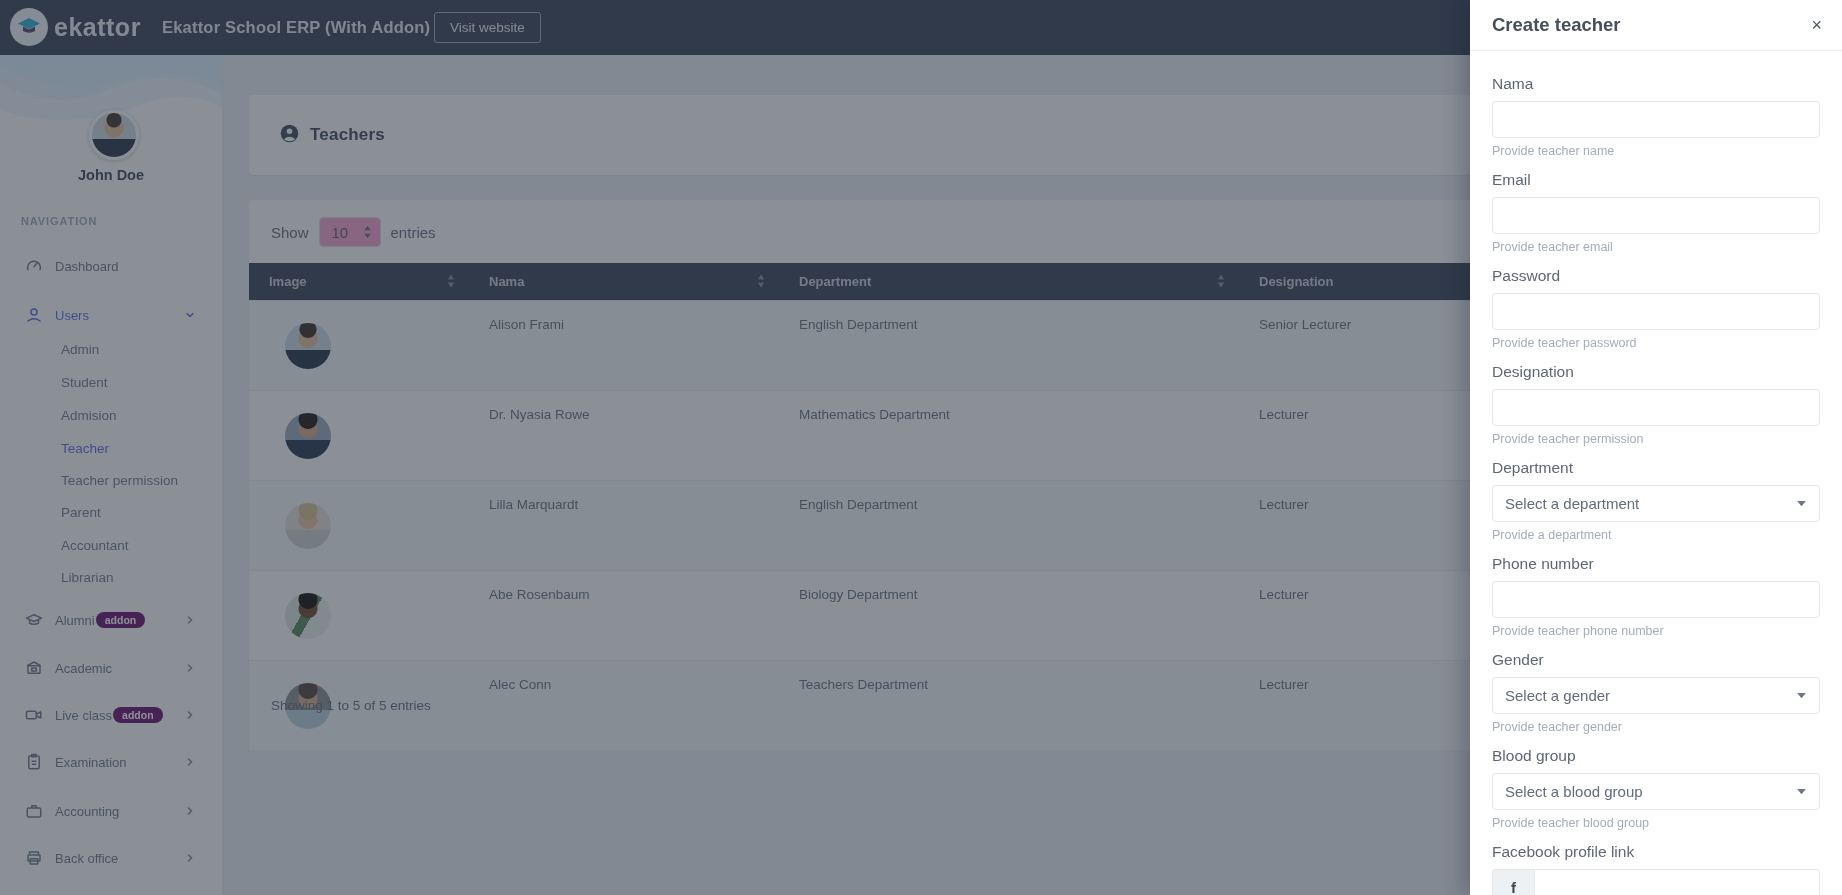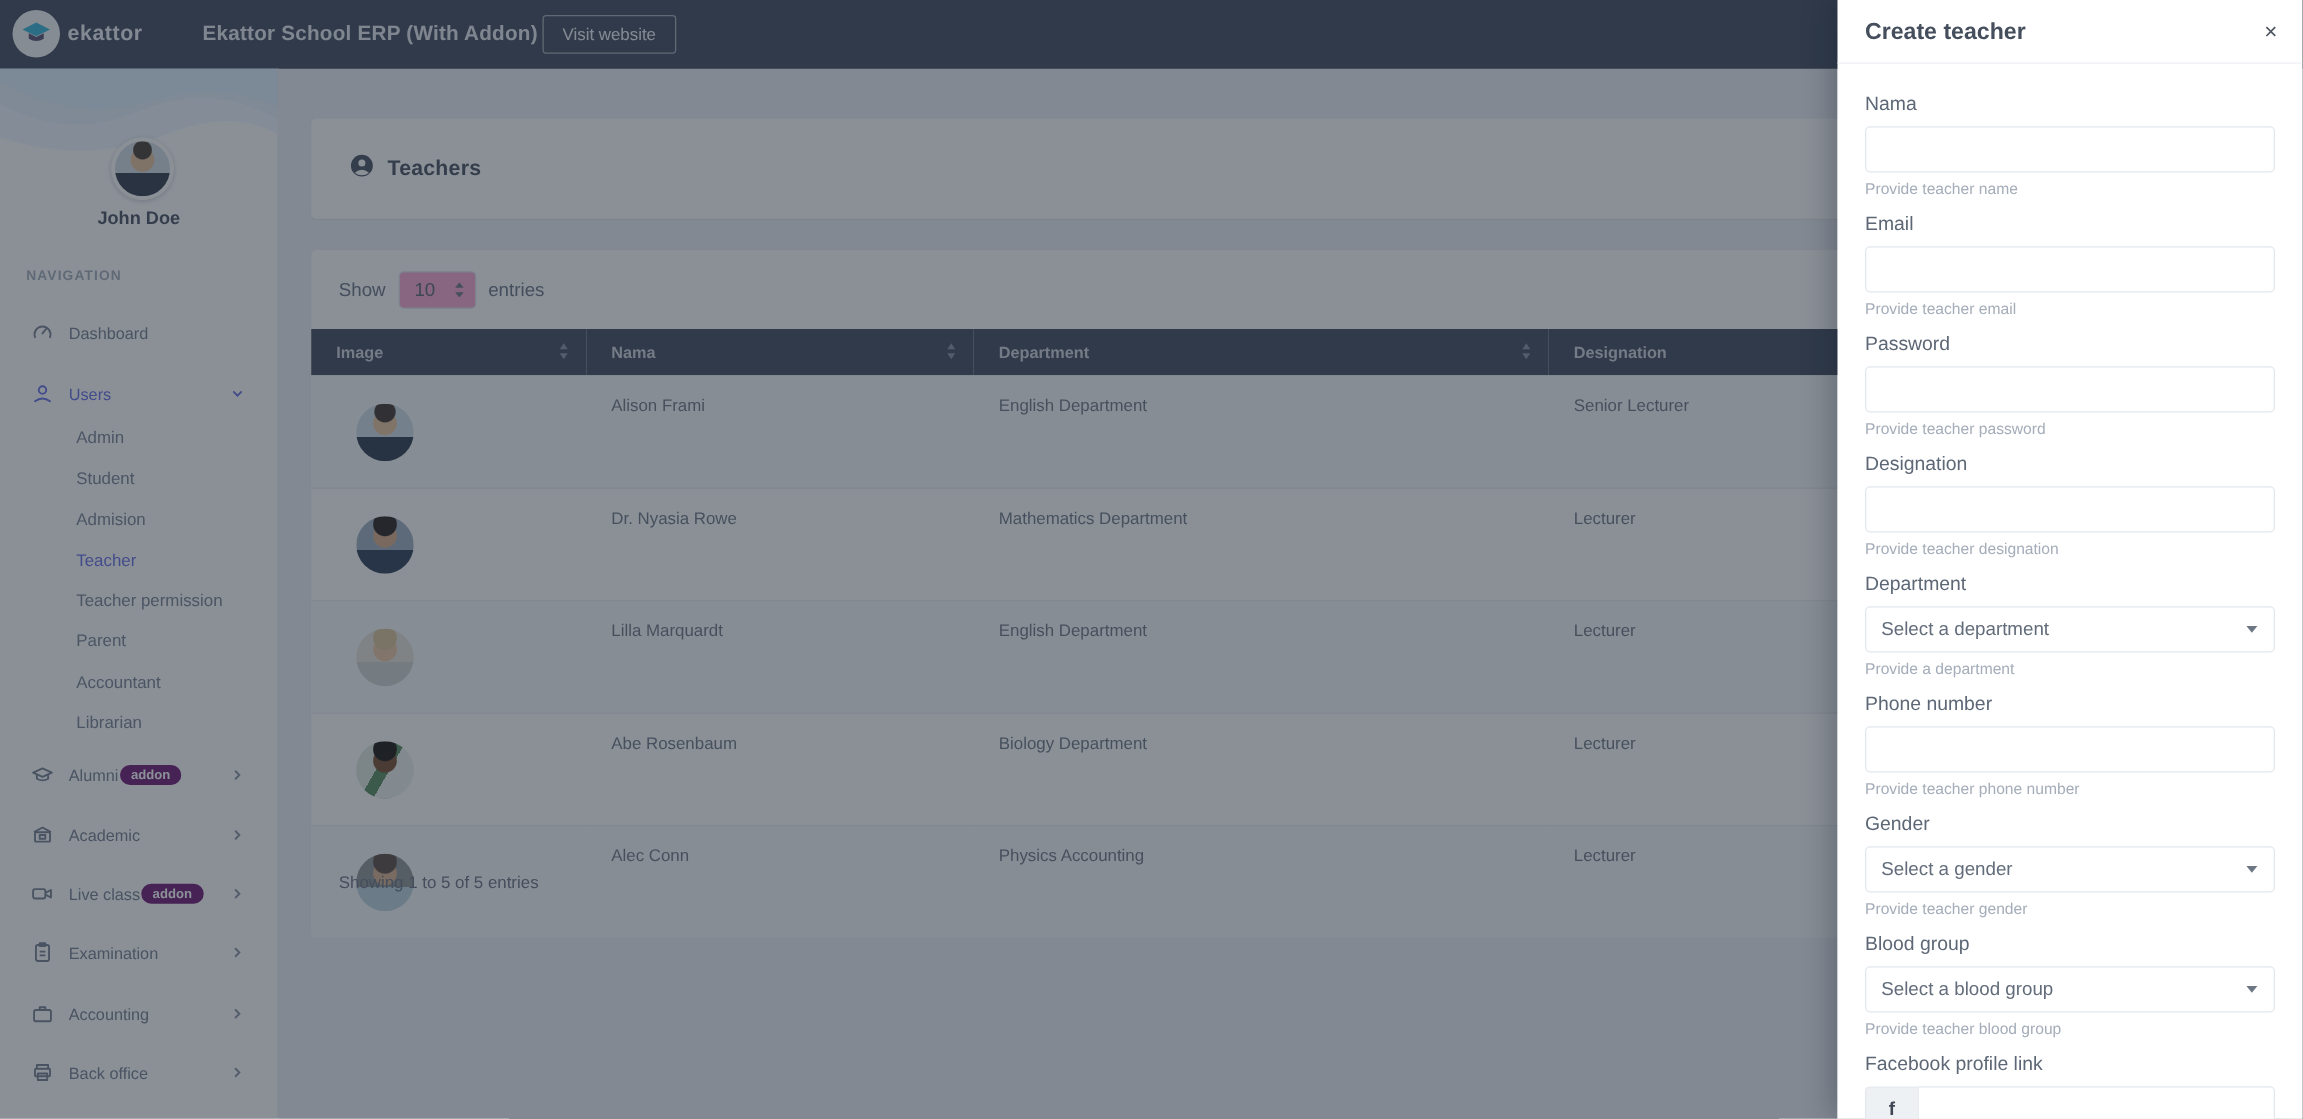--- a/index.html
+++ b/index.html
@@ -3,21 +3,21 @@
 <meta charset="utf-8">
 <style>
   html,body{margin:0;padding:0;}
   body{font-family:"Liberation Sans","DejaVu Sans",sans-serif;background:#20262f;}
   .app{position:relative;width:1842px;height:895px;overflow:hidden;background:#eef1f6;}
 
   
   .topbar{position:absolute;left:0;top:0;width:1842px;height:55px;background:#424c5e;z-index:5;}
   .logo-wrap{position:absolute;left:10px;top:8px;display:flex;align-items:center;}
   .logo-circle{width:38px;height:38px;border-radius:50%;background:#f4f6f8;display:flex;align-items:center;justify-content:center;}
-  .logo-text{margin-left:6px;font-size:17px;font-weight:bold;color:#eef1f5;letter-spacing:.5px;}
+  .logo-text{margin-left:6px;font-size:25px;font-weight:bold;color:#eef1f5;letter-spacing:.5px;}
   .app-title{position:absolute;left:162px;top:0;height:55px;display:flex;align-items:center;font-size:16.5px;font-weight:bold;color:#e7ebf1;letter-spacing:.2px;}
   .visit-btn{position:absolute;left:434px;top:12px;height:31px;padding:0 15px;display:flex;align-items:center;border:1px solid rgba(255,255,255,.55);border-radius:3px;color:#eff2f6;font-size:13.5px;background:transparent;cursor:pointer;}
 
   
   .sidebar{position:absolute;left:0;top:55px;width:222px;height:840px;background:#ffffff;border-right:1px solid #e7eaee;z-index:6;}
   .waves{position:absolute;left:0;top:0;width:222px;height:120px;}
   .side-avatar{position:absolute;left:89px;top:55px;width:44px;height:44px;border-radius:50%;border:3px solid #fff;box-shadow:0 1px 4px rgba(40,50,70,.25);
     background:
       radial-gradient(circle at 50% 16%, #4a3f38 0 7px, rgba(0,0,0,0) 8px),
       radial-gradient(circle at 50% 34%, #e6c09c 0 9px, rgba(0,0,0,0) 10px),
@@ -318,21 +318,21 @@
               </td>
             <td class="name-cell">Abe Rosenbaum</td>
             <td class="dept-cell">Biology Department</td>
             <td class="desig-cell">Lecturer</td>
           </tr>
           <tr>
             <td class="img-cell">
                 <div class="t-avatar av5"></div>
               </td>
             <td class="name-cell">Alec Conn</td>
-            <td class="dept-cell">Physics Accounting</td>
+            <td class="dept-cell">Teachers Department</td>
             <td class="desig-cell">Lecturer</td>
           </tr>
         </tbody>
       </table>
 
       <div class="table-footer">Showing 1 to 5 of 5 entries</div>
     </div>
   </div>
 
   <div class="backdrop"></div>
@@ -358,21 +358,21 @@
 
       <div class="field">
         <div class="flabel">Password</div>
         <input class="finput" value="" style="">
         <div class="fhelp">Provide teacher password</div>
       </div>
 
       <div class="field">
         <div class="flabel">Designation</div>
         <input class="finput" value="" style="">
-        <div class="fhelp">Provide teacher designation</div>
+        <div class="fhelp">Provide teacher permission</div>
       </div>
 
       <div class="field">
         <div class="flabel">Department</div>
         <div class="fselect">
           <span>Select a department</span>
           <svg width="11" height="7" viewBox="0 0 12 8">
               <path d="M1 1 L6 7 L11 1 Z" fill="#6d7685"></path>
             </svg>
         </div>

